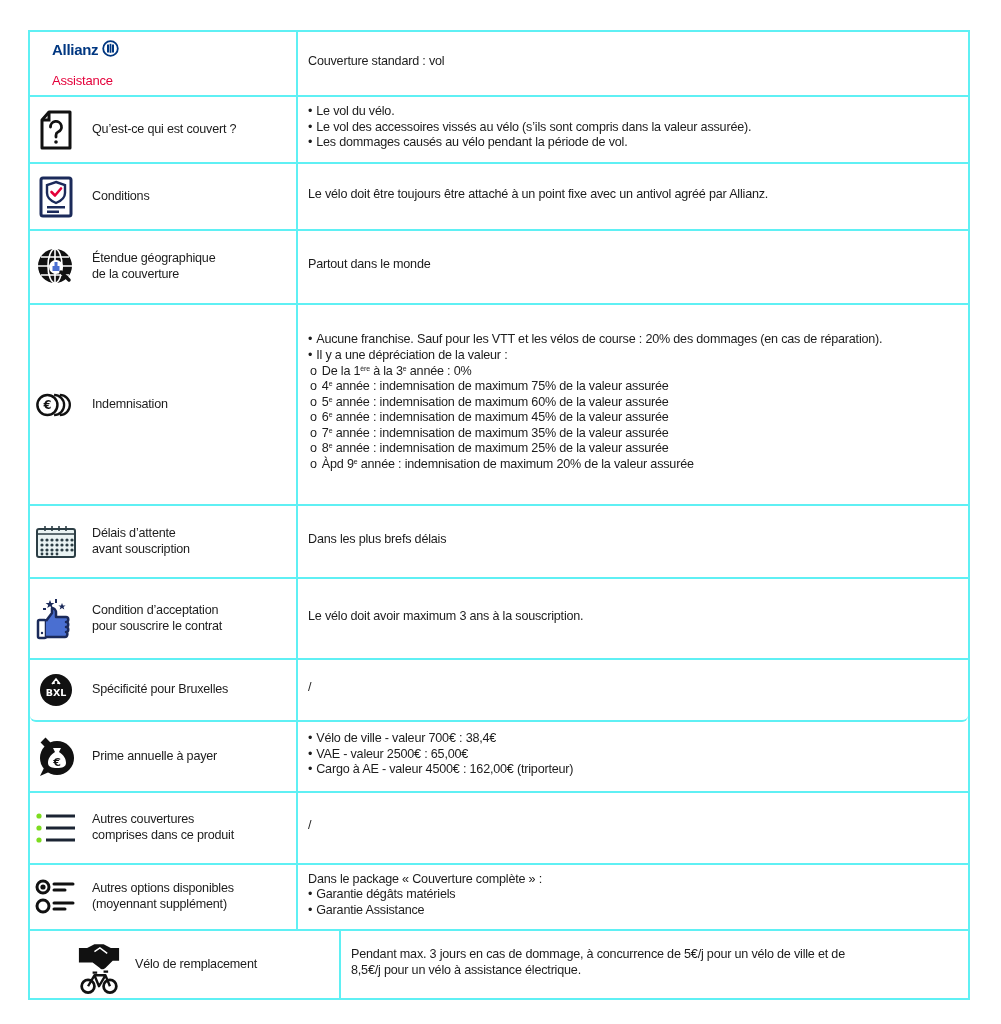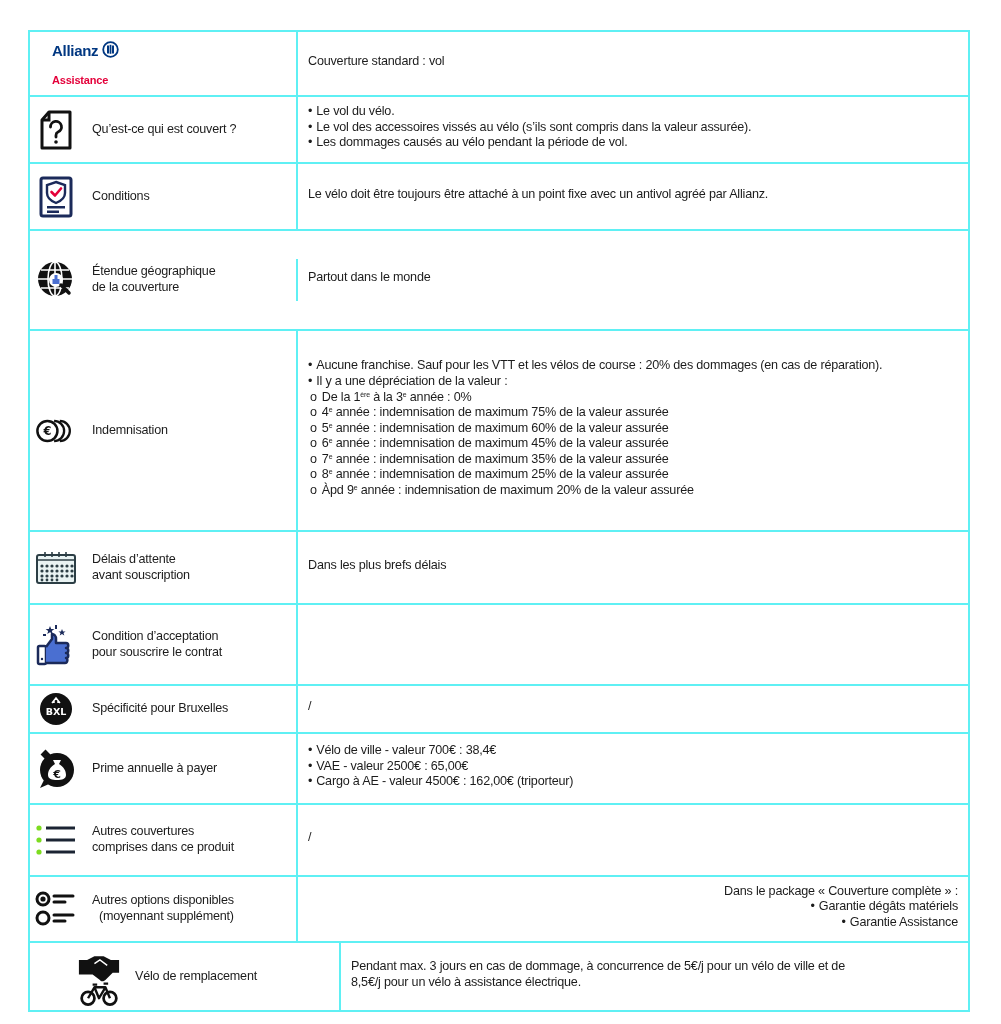--- a/index.html
+++ b/index.html
@@ -25,21 +25,21 @@
     .icon svg { display: block; }
     .label { font-size: 12.6px; line-height: 15.6px; letter-spacing: -0.2px; }
     .bullet::before { content: "\2022"; margin-right: 4px; }
     .hang { padding-left: 8px; text-indent: -8px; }
     .sub { padding-left: 2px; }
     .sub::before { content: "o"; margin-right: 5px; }
     sup { font-size: 7px; vertical-align: 4px; line-height: 0; }
     .logo { display: flex; flex-direction: column; line-height: 1; }
     .logo .brand { display: flex; align-items: center; font-weight: bold; color: #003781; font-size: 15px; letter-spacing: -0.3px; }
     .logo .brand .circ { margin-left: 4px; }
-    .logo .sub2 { font-weight: bold; color: #e4003a; font-size: 11px; margin-top: 15px; letter-spacing: -0.2px; }
+    .logo .sub2 { font-weight: normal; color: #e4003a; font-size: 13px; margin-top: 15px; letter-spacing: -0.2px; }
   </style>
 </head>
 <body>
 
 <div class="table">
 
   <div class="row" style="height:65px;">
     <div class="left" style="padding-left:22px;">
       <div class="logo">
         <div class="brand">
@@ -91,21 +91,21 @@
             <rect x="8" y="34.5" width="12" height="2.5" fill="#1b2a5a"></rect>
           </svg>
       </span>
       <span class="label">Conditions</span>
     </div>
     <div class="right">
       <span>Le vélo doit être toujours être attaché à un point fixe avec un antivol agréé par Allianz.</span>
     </div>
   </div>
 
-  <div class="row" style="height:100px;align-items:center;">
+  <div class="row" style="height:74px;">
     <div class="left">
       <span class="icon">
         <svg width="42" height="42" viewBox="0 0 42 42">
             <circle cx="20" cy="20" r="17" fill="#111"></circle>
             <ellipse cx="20" cy="20" rx="7" ry="17" fill="none" stroke="#fff" stroke-width="1.6"></ellipse>
             <line x1="3" y1="20" x2="37" y2="20" stroke="#fff" stroke-width="1.6"></line>
             <line x1="20" y1="3" x2="20" y2="37" stroke="#fff" stroke-width="1.6"></line>
             <path d="M6 11 H34 M6 29 H34" stroke="#fff" stroke-width="1.4"></path>
             <circle cx="21" cy="21" r="7" fill="#fff"></circle>
             <rect x="17.5" y="20" width="7" height="5" fill="#4a6fd1"></rect>
@@ -203,23 +203,26 @@
               <rect x="19" y="1" width="2" height="4"></rect>
               <rect x="7" y="10" width="3" height="2"></rect>
             </g>
             <rect x="2" y="22" width="8" height="18" rx="1.5" fill="none" stroke="#1b2a5a" stroke-width="2.5"></rect>
             <circle cx="6" cy="35" r="1.2" fill="#1b2a5a"></circle>
             <path d="M10 23 L16 15 V10 c2 0 4 2 4 5 V19 H30 c3 0 3 5 0 5 c3 0 3 5 0 5 c3 0 3 5 0 5 c2 0 2 5 -1 5 H10" fill="#4a6fd1" stroke="#1b2a5a" stroke-width="2.5" stroke-linejoin="round"></path>
           </svg>
       </span>
       <span class="label"><span>Condition d’acceptation</span><br><span>pour souscrire le contrat</span></span>
     </div>
-  </div>
-
-  <div class="row" style="height:48px;">
+    <div class="right">
+      <span>Le vélo doit avoir maximum 3 ans à la souscription.</span>
+    </div>
+  </div>
+
+  <div class="row" style="height:62px;border-radius:6px;">
     <div class="left">
       <span class="icon">
         <svg width="36" height="36" viewBox="0 0 36 36">
             <circle cx="18" cy="18" r="16" fill="#111"></circle>
             <path d="M14 12 L18 7 L22 12 M16 12 V9 M20 12 V9" stroke="#fff" stroke-width="1.5" fill="none"></path>
             <text x="18" y="24" text-anchor="middle" font-size="9.5" font-weight="bold" font-family="DejaVu Sans, sans-serif" fill="#fff">BXL</text>
           </svg>
       </span>
       <span class="label">Spécificité pour Bruxelles</span>
     </div>
@@ -264,21 +267,21 @@
             </g>
           </svg>
       </span>
       <span class="label"><span>Autres couvertures</span><br><span>comprises dans ce produit</span></span>
     </div>
     <div class="right">
       <span>/</span>
     </div>
   </div>
 
-  <div class="row" style="height:66px;text-align:right;">
+  <div class="row" style="height:66px;">
     <div class="left">
       <span class="icon">
         <svg width="42" height="36" viewBox="0 0 42 36">
             <circle cx="8" cy="8" r="6" fill="none" stroke="#111" stroke-width="3"></circle>
             <circle cx="8" cy="8" r="2.6" fill="#111"></circle>
             <circle cx="8" cy="27" r="6" fill="none" stroke="#111" stroke-width="3"></circle>
             <g stroke="#111" stroke-width="3" stroke-linecap="round">
               <line x1="19" y1="5" x2="38" y2="5"></line>
               <line x1="19" y1="11" x2="30" y2="11"></line>
               <line x1="19" y1="24" x2="38" y2="24"></line>

